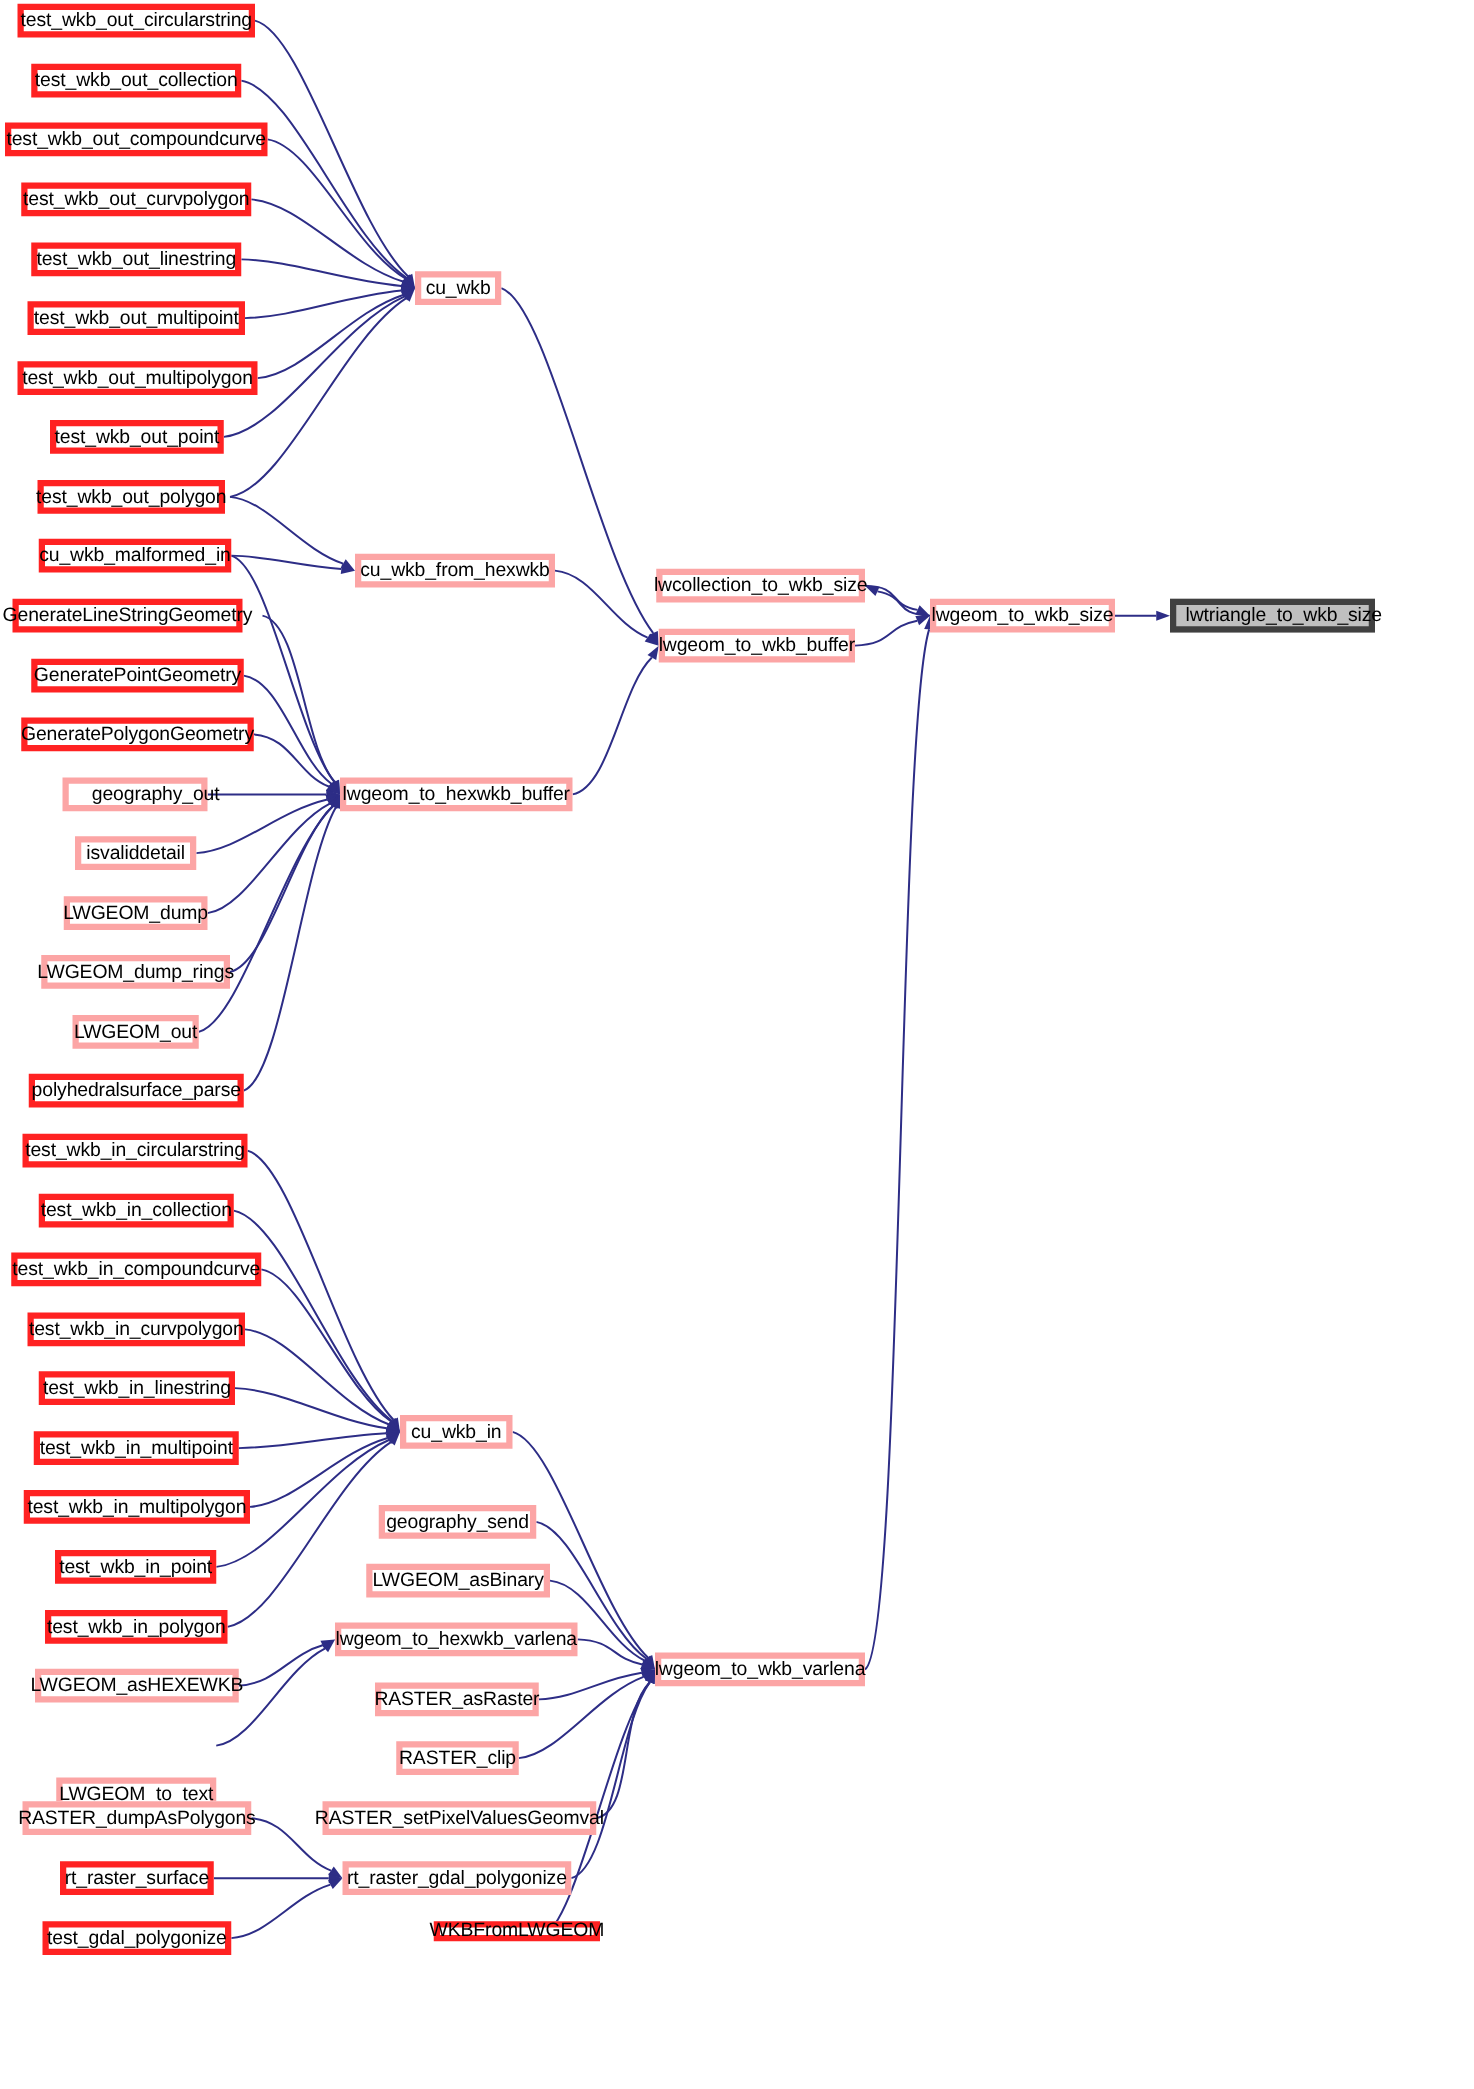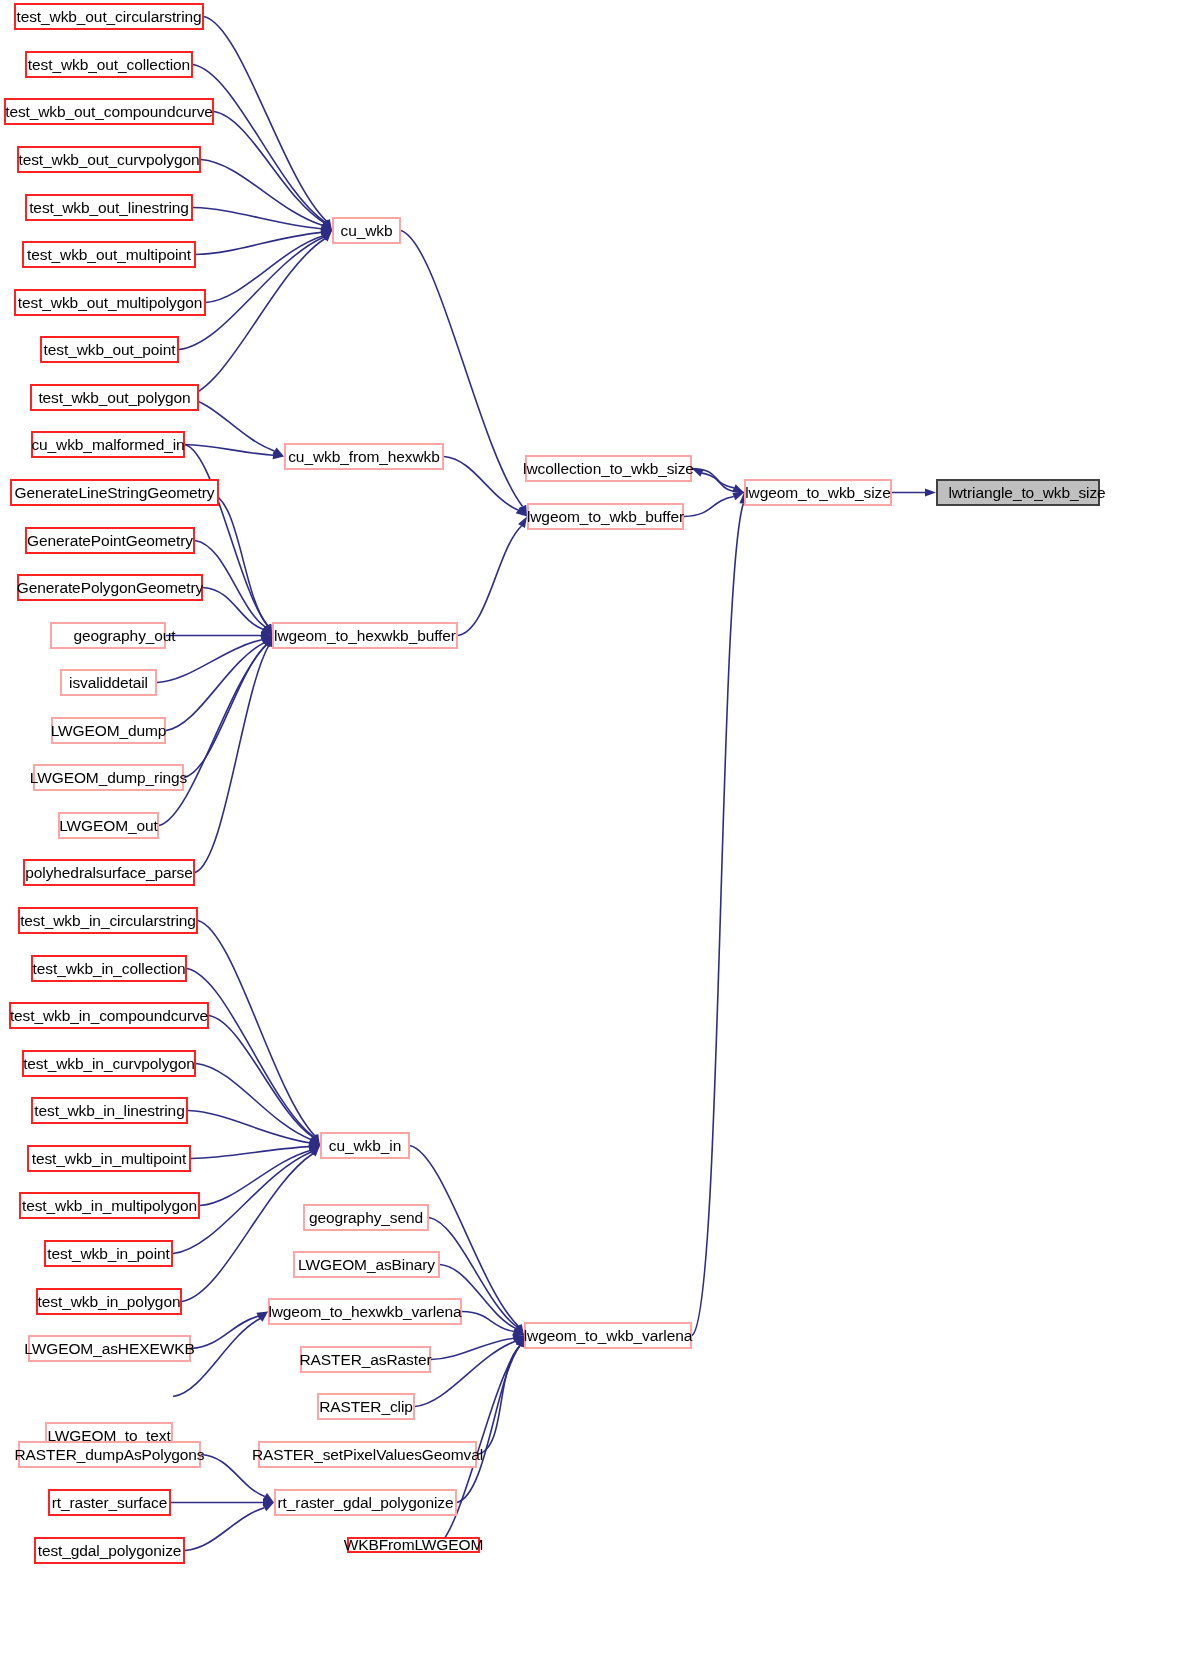--- a/index.html
+++ b/index.html
@@ -29,21 +29,21 @@
     stroke-width: 1.6;
   }
   .arrow-head {
     fill: #2d2d86;
     stroke: none;
   }
   .node {
     position: absolute;
     box-sizing: border-box;
     background: #ffffff;
-    border: 2px solid #fca5a5;
+    border: 5px solid #fca5a5;
     display: flex;
     align-items: center;
     justify-content: center;
     white-space: nowrap;
     color: #000000;
     font-size: 15.5px;
     line-height: 1;
     letter-spacing: -0.1px;
     padding: 0 7px;
     z-index: 5;
@@ -185,27 +185,27 @@
       </div>
       <div class="node red" style="left: 22px; top: 241px; width: 174px; height: 27px;">
         <span>test_wkb_out_multipoint</span>
       </div>
       <div class="node red" style="left: 14px; top: 289px; width: 192px; height: 27px;">
         <span>test_wkb_out_multipolygon</span>
       </div>
       <div class="node red" style="left: 40px; top: 336px; width: 139px; height: 27px;">
         <span>test_wkb_out_point</span>
       </div>
-      <div class="node red" style="left: 30px; top: 384px; width: 169px; height: 27px;">
+      <div class="node red" style="left: 30px; top: 384px; width: 150px; height: 27px;">
         <span>test_wkb_out_polygon</span>
       </div>
       <div class="node red" style="left: 31px; top: 431px; width: 154px; height: 27px;">
         <span>cu_wkb_malformed_in</span>
       </div>
-      <div class="node red" style="left: 10px; top: 479px; width: 209px; height: 27px;">
+      <div class="node red" style="left: 10px; top: 479px; width: 184px; height: 27px;">
         <span>GenerateLineStringGeometry</span>
       </div>
       <div class="node red" style="left: 25px; top: 527px; width: 170px; height: 27px;">
         <span>GeneratePointGeometry</span>
       </div>
       <div class="node red" style="left: 17px; top: 574px; width: 186px; height: 27px;">
         <span>GeneratePolygonGeometry</span>
       </div>
       <div class="node" style="left: 50px; top: 622px; width: 116px; height: 27px; padding-left: 40px;">
         <span>geography_out</span>

